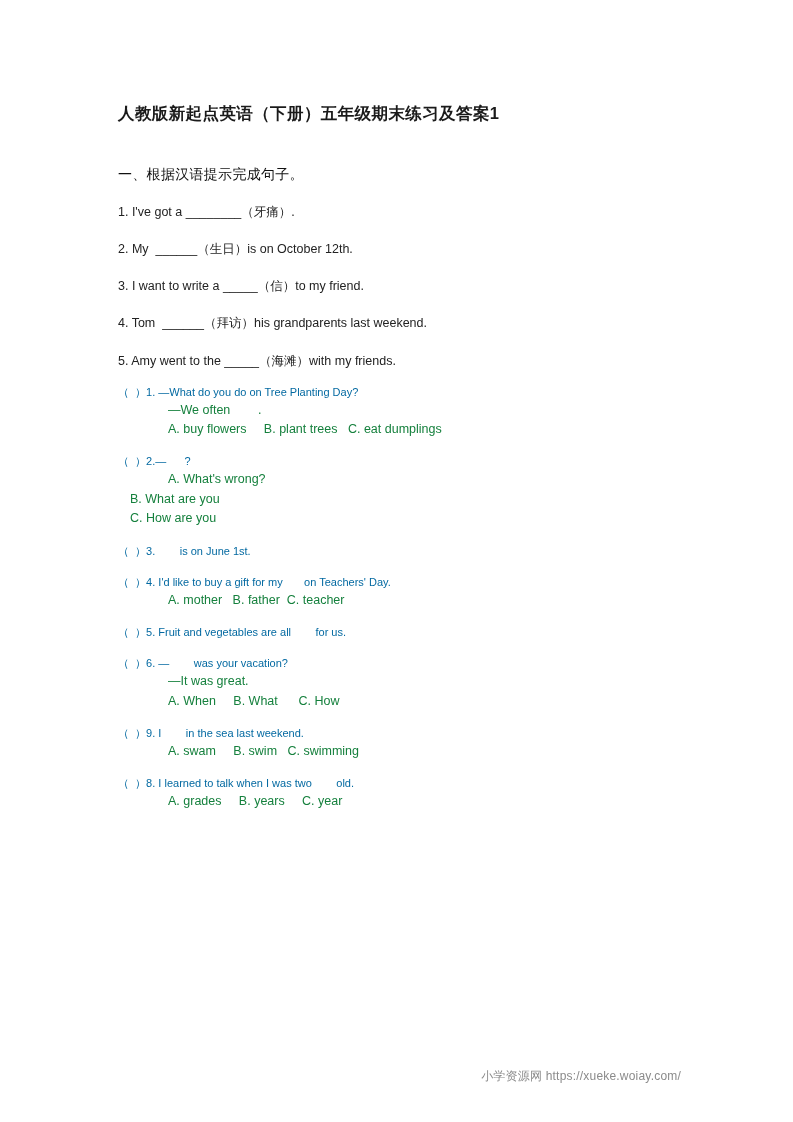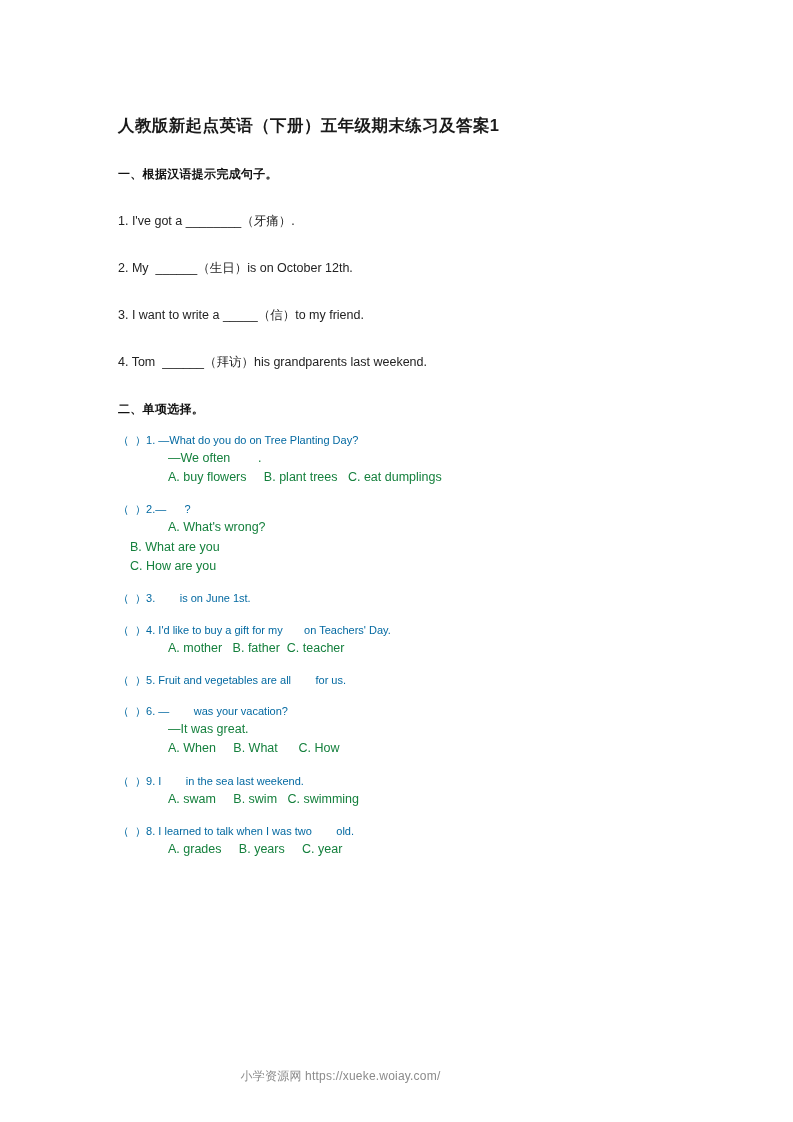--- a/index.html
+++ b/index.html
@@ -14,42 +14,42 @@
     font-family: "Liberation Sans", sans-serif;
     color: #000000;
     -webkit-font-smoothing: antialiased;
   }
   .page {
     position: absolute;
     left: 0; top: 0;
     width: 681px;
     height: 1122px;
     box-sizing: border-box;
-    padding: 12px 118px 0 118px;
+    padding: 0 118px 0 118px;
   }
   .doc-title {
     margin-top: 103px;
     font-size: 16.5px;
     font-weight: bold;
     letter-spacing: 0.4px;
     text-align: left;
     color: #1a1a1a;
   }
   .section-head {
-    font-size: 12px;
-    font-weight: bold;
-    margin-top: 29px;
+    font-size: 14px;
+    font-weight: normal;
+    margin-top: 41px;
     margin-bottom: 0;
     letter-spacing: 0.3px;
     color: #111111;
   }
   .line {
     font-size: 12.5px;
     line-height: 1.45;
-    margin-top: 29px;
+    margin-top: 19px;
     color: #222222;
     white-space: pre-wrap;
   }
   .indent-2 { padding-left: 50px; }
   .indent-3 { padding-left: 12px; }
   .q-block {
     margin-top: 14px;
   }
   .q-block .sub {
     font-size: 12.5px;
@@ -61,41 +61,41 @@
     font-size: 11px;
     line-height: 1.55;
     color: #0369a1;
     white-space: pre-wrap;
   }
   .footer {
     position: absolute;
     left: 0;
     right: 0;
     top: 1068px;
-    text-align: center;
+    text-align: right;
     font-size: 12px;
     color: #8b8b8b;
     letter-spacing: 0.2px;
   }
 </style>
 </head>
 <body>
 
 <div class="page">
 
   <div class="doc-title">人教版新起点英语（下册）五年级期末练习及答案1</div>
 
   <div class="section-head">一、根据汉语提示完成句子。</div>
 
   <div class="line">1. I've got a ________（牙痛）.</div>
   <div class="line">2. My  ______（生日）is on October 12th.</div>
   <div class="line">3. I want to write a _____（信）to my friend.</div>
   <div class="line">4. Tom  ______（拜访）his grandparents last weekend.</div>
+  <div class="line">5. Amy went to the _____（海滩）with my friends.</div>
 
-  <div class="section-head">二、单项选择。</div>
 
   <div class="q-block">
     <div class="q-head">（  ）1. —What do you do on Tree Planting Day?</div>
     <div class="sub indent-2">—We often        .</div>
     <div class="sub indent-2">A. buy flowers     B. plant trees   C. eat dumplings</div>
   </div>
 
   <div class="q-block">
     <div class="q-head">（  ）2.—      ?</div>
     <div class="sub indent-2">A. What's wrong?</div>

